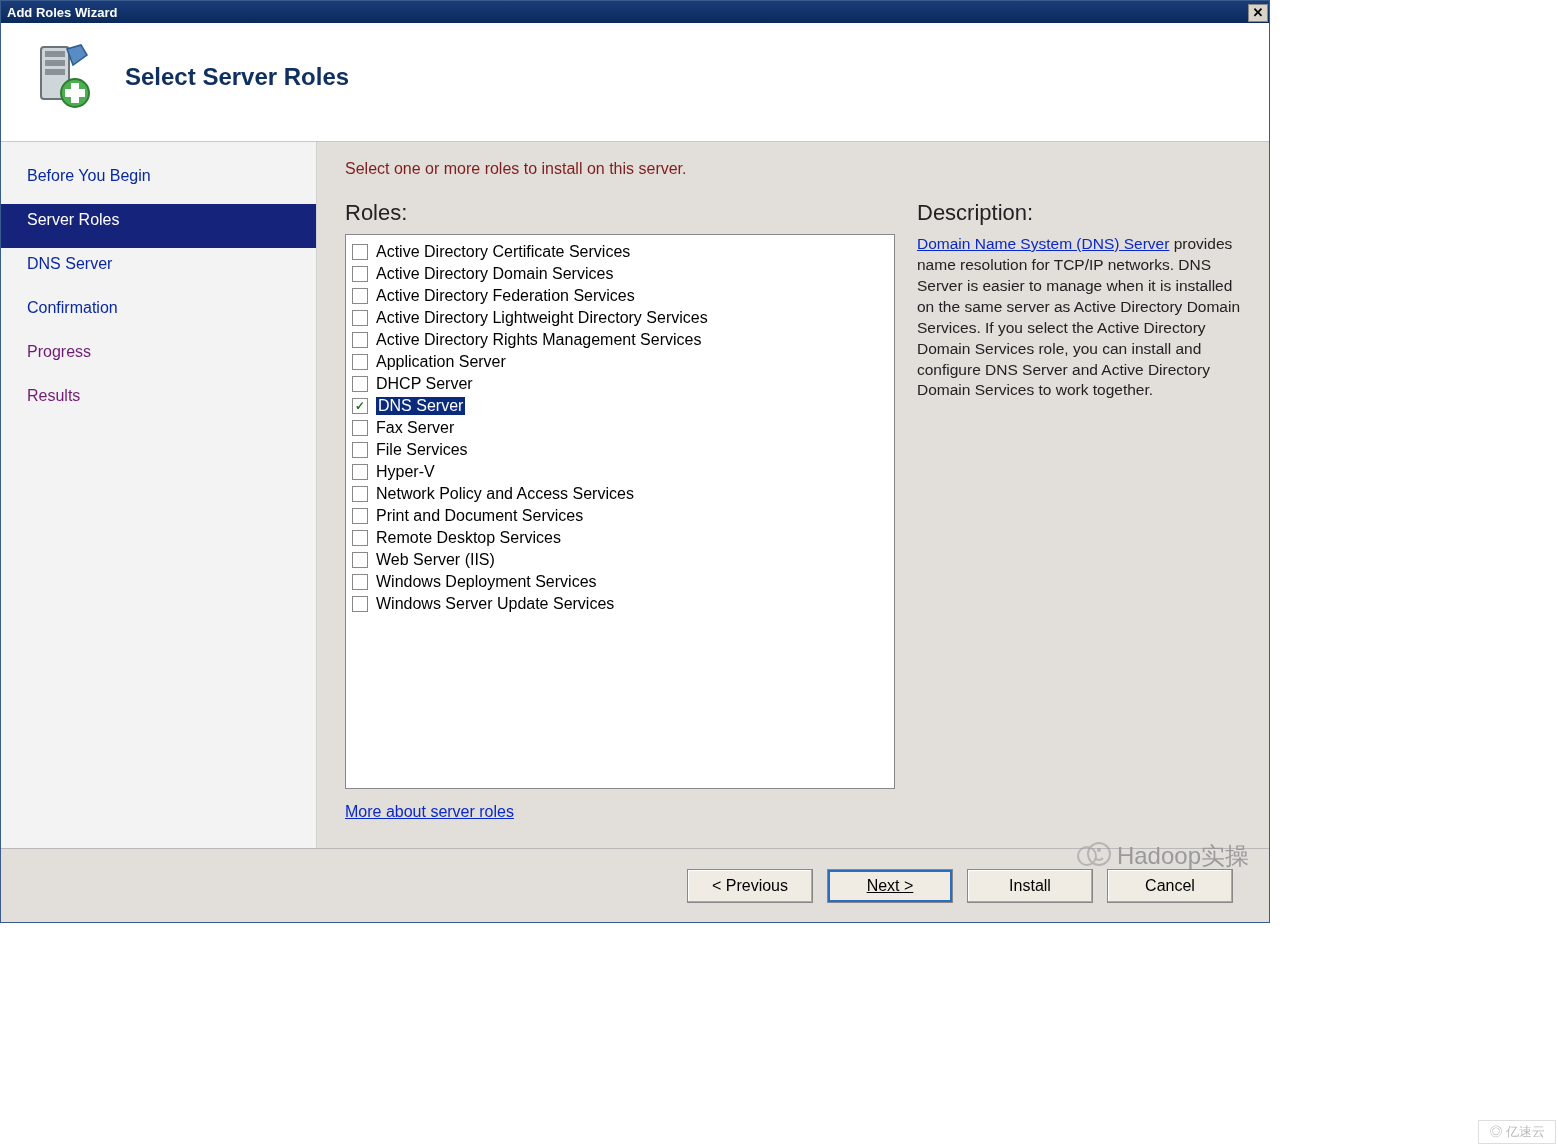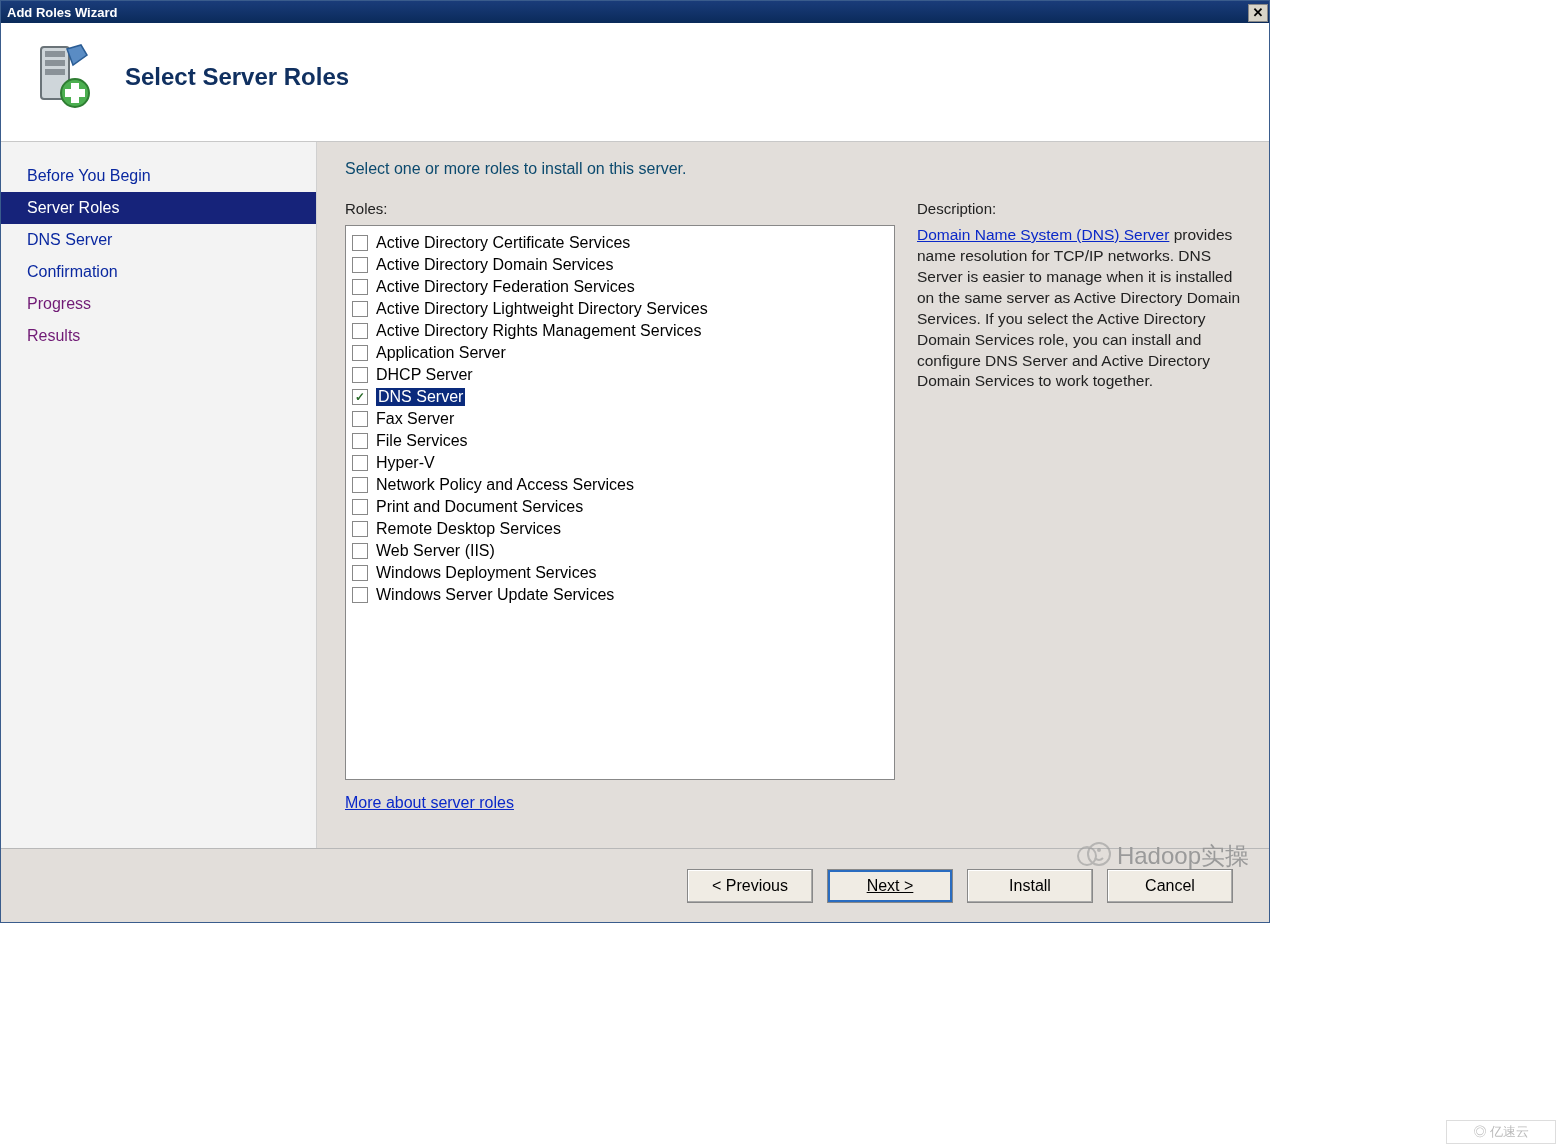--- a/index.html
+++ b/index.html
@@ -6,42 +6,42 @@
   html, body { width: 1558px; height: 1146px; font-family: "Segoe UI", Tahoma, sans-serif; background: #fff; overflow: hidden; }
   .window { width: 1270px; height: 923px; border: 1px solid #3a5c8c; background: #fff; position: relative; }
   .titlebar { height: 22px; background: linear-gradient(#1a3c7a,#0a2a5a); color: #fff; font-size: 13px; font-weight: bold; display: flex; align-items: center; padding-left: 6px; }
   .titlebar .spacer { flex: 1; }
   .titlebar .close { width: 20px; height: 18px; background: #d8d4c8; margin-right: 1px; margin-top: 1px; display: flex; align-items: center; justify-content: center; color:#000; font-weight: bold; font-size: 13px; border: 1px solid #888; }
   .header { display: flex; align-items: center; padding: 18px 10px 28px 22px; background:#fff; height:118px; }
   .header .icon { width: 72px; height: 72px; margin-right: 30px; }
   .header h1 { font-size: 24px; font-weight: bold; color: #103060; }
   .body { display: flex; height: calc(100% - 22px - 118px - 74px); border-top: 1px solid #c8c8c8; }
   .sidebar { width: 335px; background: #f3f3f3; padding-top: 18px; border-right: 1px solid #d0d0d0; }
-  .sidebar .step { padding: 7px 10px 7px 26px; font-size: 16px; color: #0a28a0; cursor: pointer; }
+  .sidebar .step { padding: 7px 10px 19px 26px; font-size: 16px; color: #0a28a0; cursor: pointer; }
   .sidebar .step.active { background: #16237a; color: #fff; }
   .sidebar .step.muted { color: #701a75; }
   .content { flex: 1; background: #e2deda; padding: 18px 22px 8px 28px; display: flex; flex-direction: column; }
-  .content .instr { font-size: 16px; color: #0c4a6e; margin-bottom: 22px; }
+  .content .instr { font-size: 16px; color: #7f1d1d; margin-bottom: 22px; }
   .content .cols { display: flex; flex: 1; gap: 22px; }
   .roles-col { display: flex; flex-direction: column; }
-  .roles-col .lbl, .desc-col .lbl { font-size: 15px; color: #222; margin-bottom: 8px; }
+  .roles-col .lbl, .desc-col .lbl { font-size: 22px; color: #222; margin-bottom: 8px; }
   .listbox { width: 550px; height: 555px; background: #fff; border: 1px solid #888; padding: 6px 6px; overflow: auto; }
   .role { display: flex; align-items: center; gap: 8px; padding: 2px 0; font-size: 16px; }
   .role .cb { width: 16px; height: 16px; border: 1px solid #888; background: #fff; display:flex; align-items:center; justify-content:center; font-size:12px; color:#2a6b2a; font-weight:bold; }
   .role.selected .txt { background: #0a2a7c; color: #fff; outline: 1px dotted #fff; padding: 0 2px; }
   .morelink { font-size: 16px; color: #0a28c8; text-decoration: underline; margin-top: 14px; cursor: pointer; }
   .desc-col { width: 330px; }
   .desc-col .body-text { font-size: 15.5px; color:#222; line-height: 1.35; }
   .desc-col .link { color:#0a28c8; text-decoration: underline; cursor:pointer; }
   .footer { height: 74px; background: #e2deda; border-top: 1px solid #b8b8b8; display:flex; align-items:center; justify-content:flex-end; padding-right: 36px; gap: 14px; }
   .btn { min-width: 126px; height: 34px; background: #f0ece4; border: 1px solid #888; box-shadow: inset -1px -1px 0 #aaa, inset 1px 1px 0 #fff; font-size: 16px; cursor: pointer; padding: 0 14px; }
   .btn.default { outline: 2px solid #2a6cc0; outline-offset: -3px; text-decoration: underline; }
   .watermark { position: absolute; right: 20px; bottom: 50px; font-size: 24px; color: #9a9a9a; display:flex; align-items:center; gap:6px; pointer-events:none; }
   .watermark svg { opacity: .6; }
-  .corner-tag { position:absolute; right:2px; bottom:2px; font-size:13px; color:#bbb; border:1px solid #ddd; padding:2px 26px; background:#fff;margin-top:10px; }
+  .corner-tag { position:absolute; right:2px; bottom:2px; font-size:13px; color:#bbb; border:1px solid #ddd; padding:2px 10px; background:#fff;margin-top:10px; }
 </style>
 </head>
 <body>
 
 <div class="window">
   <div class="titlebar">
     <span>Add Roles Wizard</span>
     <span class="spacer"></span>
     <span class="close">✕</span>
   </div>

